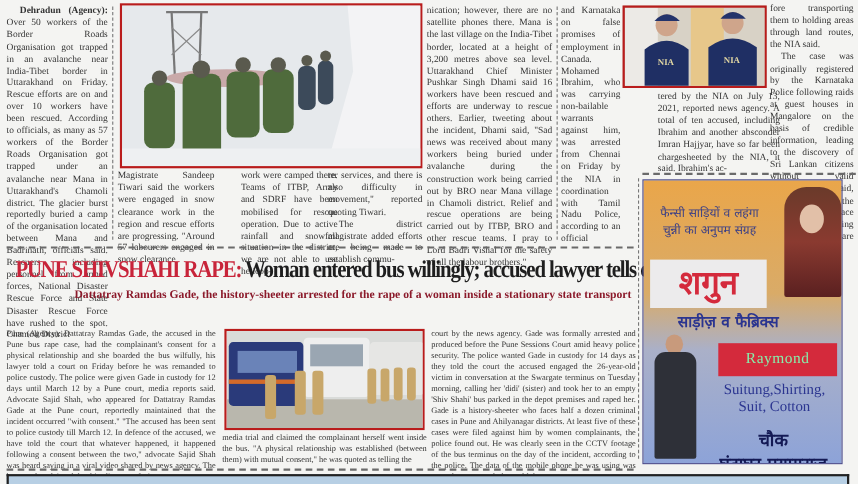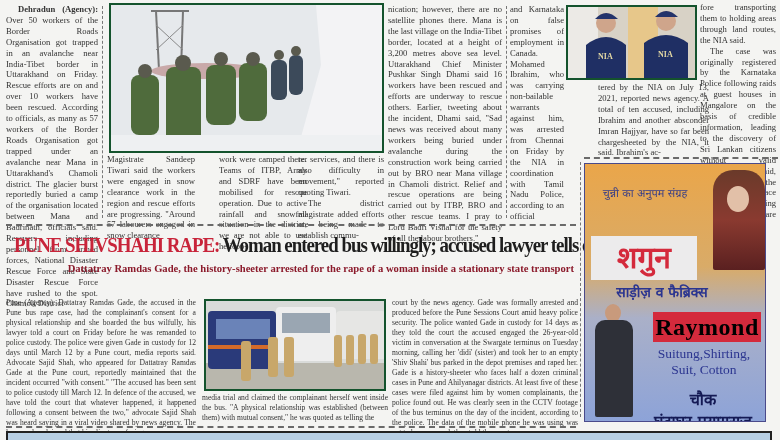--- a/index.html
+++ b/index.html
@@ -3,21 +3,21 @@
 <meta charset="utf-8">
 <style>
   * { box-sizing: border-box; margin: 0; padding: 0; }
   html, body { width: 780px; height: 440px; overflow: hidden; background: #f4f4f2; }
   body { position: relative; font-family: "Liberation Serif", "DejaVu Serif", serif; color: #2a2a2a; }
   .abs { position: absolute; }
   .txt { font-size: 8.6px; line-height: 10.9px; text-align: justify; color: #333; }
   .txt .lead { font-weight: bold; padding-left: 12px; }
   .dash-h { position: absolute; height: 0; border-top: 2px dashed #6a6a6a; }
   .dash-v { position: absolute; width: 0; border-left: 1px dashed #777; }
-  .photo { position: absolute; border: 2px solid #14532d; overflow: hidden; }
+  .photo { position: absolute; border: 2px solid #b91c1c; overflow: hidden; }
   .pink { color: #c8243a; }
   .headline { font-family: "Liberation Serif", serif; font-weight: bold; font-size: 22px; letter-spacing: -1.2px; transform: scaleX(0.86); transform-origin: left; white-space: nowrap; }
   .deck { font-weight: bold; font-size: 10.6px; line-height: 14px; color: #8b1a2b; text-align: right; }
   .ad { position: absolute; border: 1px solid #4a4a8a; overflow: hidden; }
 </style>
 </head>
 <body>
 
 <div class="abs txt" style="left:6px;top:4px;width:92px;">
   <span class="lead">Dehradun (Agency):</span>
@@ -127,35 +127,36 @@
 </div>
 <div class="abs txt" style="left:202px;top:393px;width:186px;font-size:7.6px;line-height:10px;">media trial and claimed the complainant herself went inside the bus. "A physical relationship was established (between them) with mutual consent," he was quoted as telling the</div>
 
 <div class="abs txt" style="left:392px;top:298px;width:186px;font-size:7.6px;line-height:10px;">court by the news agency. Gade was formally arrested and produced before the Pune Sessions Court amid heavy police security. The police wanted Gade in custody for 14 days as they told the court the accused engaged the 26-year-old victim in conversation at the Swargate terminus on Tuesday morning, calling her 'didi' (sister) and took her to an empty 'Shiv Shahi' bus parked in the depot premises and raped her. Gade is a history-sheeter who faces half a dozen criminal cases in Pune and Ahilyanagar districts. At least five of these cases were filed against him by women complainants, the police found out. He was clearly seen in the CCTV footage of the bus terminus on the day of the incident, according to the police. The data of the mobile phone he was using was yet to be recovered, they told the court.</div>
 
 <div class="dash-h" style="left:6px;top:426px;width:570px;"></div>
 <div class="dash-v" style="left:580px;top:162px;height:255px;"></div>
 
 <div class="ad" style="left:584px;top:163px;width:182px;height:259px;background:linear-gradient(180deg,#eaa64a 0%,#d9ab68 40%,#aab0c8 60%,#8da3d8 100%);">
   <div class="abs" style="left:4px;top:22px;width:112px;text-align:center;color:#3a3f86;font-family:'DejaVu Sans',sans-serif;font-size:11px;line-height:16px;">
+    <div>फैन्सी साड़ियों व लहंगा</div>
     <div>चुन्नी का अनुपम संग्रह</div>
   </div>
   <div class="abs" style="left:128px;top:6px;width:52px;height:100px;background:linear-gradient(180deg,#6a3a2a,#8a3a30 50%,#5a2020);border-radius:20px 20px 2px 2px;">
     <div style="position:absolute;left:14px;top:16px;width:22px;height:26px;border-radius:50%;background:#e2c0a8;"></div>
   </div>
   <div class="abs" style="left:6px;top:72px;width:106px;height:44px;background:#ecebec;display:flex;align-items:center;justify-content:center;text-align:right;">
     <span style="color:#d42a3c;font-family:'DejaVu Sans',sans-serif;font-weight:bold;font-size:30px;line-height:40px;">शगुन</span>
   </div>
   <div class="abs" style="left:2px;top:118px;width:150px;text-align:center;color:#2b3590;font-family:'DejaVu Sans',sans-serif;font-size:14px;font-weight:bold;">साड़ीज़ व फैब्रिक्स</div>
   <div class="abs" style="left:8px;top:138px;width:42px;height:115px;">
     <div style="position:absolute;left:12px;top:2px;width:16px;height:18px;border-radius:50%;background:#c89a7c;"></div>
     <div style="position:absolute;left:2px;top:18px;width:38px;height:97px;background:#2e3038;border-radius:10px 10px 2px 2px;"></div>
   </div>
   <div class="abs" style="left:68px;top:148px;width:108px;height:30px;background:#d42a3c;display:flex;align-items:center;justify-content:center;">
-    <span style="color:#000000;font-family:'Liberation Serif',serif;font-weight:bold;font-size:24px;letter-spacing:0.5px;">Raymond</span>
+    <span style="color:#86efac;font-family:'Liberation Serif',serif;font-weight:normal;font-size:14px;letter-spacing:0.5px;">Raymond</span>
   </div>
   <div class="abs" style="left:56px;top:182px;width:126px;text-align:center;color:#2b3590;font-family:'Liberation Serif',serif;font-size:13.5px;line-height:16px;">
     <div>Suitung,Shirting,</div>
     <div>Suit, Cotton</div>
   </div>
   <div class="abs" style="left:56px;top:224px;width:124px;text-align:center;color:#141a55;font-family:'DejaVu Sans',sans-serif;font-size:16px;font-weight:bold;">चौक घंटाघर,प्रयागराज</div>
 </div>
 
 <div class="abs" style="left:6px;top:431px;width:766px;height:9px;border:2px solid #222;border-bottom:none;background:#b7cfe4;"></div>
 

